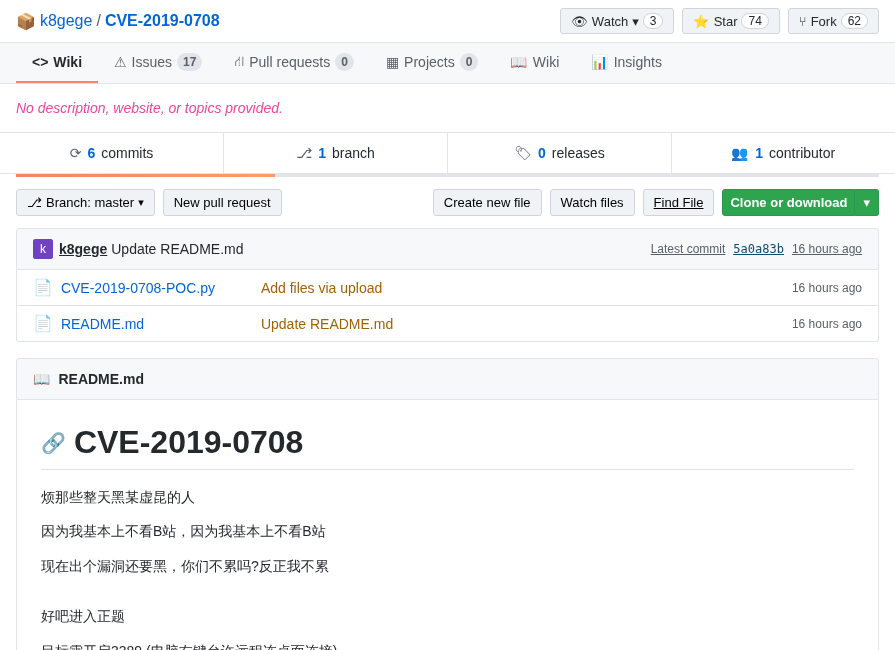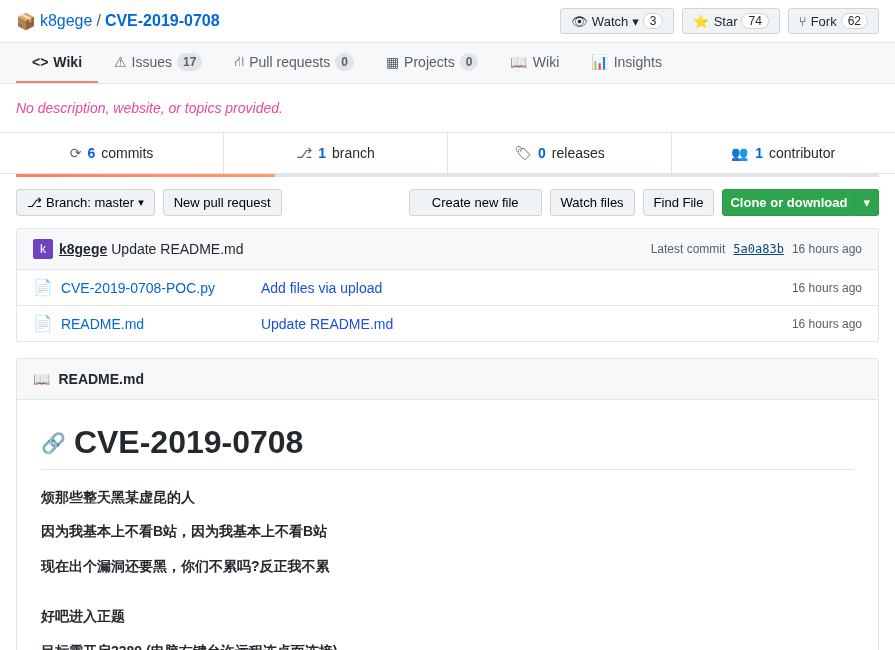--- a/index.html
+++ b/index.html
@@ -30,50 +30,50 @@
     .stat-item:last-child { border-right: none; }
     .stat-item .stat-icon { color: #586069; }
     .stat-item a { color: #0366d6; text-decoration: none; }
     
     
     .file-nav { display: flex; align-items: center; justify-content: space-between; padding: 12px 16px; }
     .file-nav-left { display: flex; align-items: center; gap: 8px; }
     .file-nav-right { display: flex; align-items: center; gap: 8px; }
     .branch-btn { display: flex; align-items: center; gap: 4px; padding: 5px 10px; border: 1px solid #d1d5da; border-radius: 3px; background: #eff3f6; cursor: pointer; font-size: 13px; }
     .new-pr-btn { padding: 5px 10px; border: 1px solid #d1d5da; border-radius: 3px; background: #eff3f6; cursor: pointer; font-size: 13px; }
-    .create-btn { padding: 5px 22px; border: 1px solid #d1d5da; border-radius: 3px; background: #eff3f6; cursor: pointer; font-size: 13px; margin-left: 20px; }
+    .create-btn { padding: 5px 10px; border: 1px solid #d1d5da; border-radius: 3px; background: #eff3f6; cursor: pointer; font-size: 13px; margin-left: 20px; }
     .upload-btn { padding: 5px 10px; border: 1px solid #d1d5da; border-radius: 3px; background: #eff3f6; cursor: pointer; font-size: 13px; }
-    .find-btn { padding: 5px 10px; border: 1px solid #d1d5da; border-radius: 3px; background: #eff3f6; cursor: pointer; font-size: 13px; }
+    .find-btn { padding: 5px 10px; border: 1px solid #d1d5da; border-radius: 3px; background: #eff3f6; cursor: pointer; font-size: 13px; text-decoration: underline; }
     .clone-btn { display: flex; align-items: center; gap: 0; }
     .clone-main { padding: 5px 7px; border: 1px solid #2c974b; border-radius: 3px 0 0 3px; background: #2ea44f; color: #fff; cursor: pointer; font-size: 13px; font-weight: 600; }
     .clone-arrow { padding: 5px 8px; border: 1px solid #2c974b; border-left: none; border-radius: 0 3px 3px 0; background: #2ea44f; color: #fff; cursor: pointer; font-size: 13px; }
     
     
     .commit-bar { display: flex; align-items: center; padding: 10px 16px; background: #f6f8fa; border: 1px solid #e1e4e8; border-radius: 3px 3px 0 0; margin: 0 16px; }
     .commit-bar .avatar { width: 20px; height: 20px; border-radius: 3px; background: #6f42c1; display: flex; align-items: center; justify-content: center; color: #fff; font-size: 10px; margin-right: 6px; overflow: hidden; }
     .commit-bar .committer { color: #24292e; font-weight: 600; }
     .commit-bar .commit-msg { color: #24292e; margin-left: 4px; }
-    .commit-bar .commit-meta { margin-left: auto; display: flex; align-items: center; gap: 8px; color: #586069; font-size: 12px; }
+    .commit-bar .commit-meta { margin-left: auto; display: flex; align-items: center; gap: 8px; color: #586069; font-size: 12px; text-decoration: underline; }
     .commit-bar .commit-hash { color: #0c4a6e; font-family: monospace; }
     
     
     .file-table { margin: 0 16px; border: 1px solid #e1e4e8; border-top: none; border-radius: 0 0 3px 3px; }
     .file-row { display: flex; align-items: center; padding: 8px 16px; border-top: 1px solid #e1e4e8; }
     .file-row:first-child { border-top: none; }
     .file-icon { color: #586069; margin-right: 8px; font-size: 16px; }
     .file-name { color: #0366d6; text-decoration: none; flex: 0 0 200px; }
-    .file-commit { color: #1d4ed8; flex: 1; }
+    .file-commit { color: #a16207; flex: 1; }
     .file-time { color: #586069; margin-left: auto; font-size: 12px; }
     
     
     .readme-header { display: flex; align-items: center; gap: 8px; padding: 12px 16px; border: 1px solid #e1e4e8; border-radius: 3px 3px 0 0; margin: 16px 16px 0; background: #f6f8fa; font-size: 14px; font-weight: 600; }
     .readme-body { margin: 0 16px; padding: 24px; border: 1px solid #e1e4e8; border-top: none; border-radius: 0 0 3px 3px; }
     .readme-body h1 { font-size: 32px; font-weight: 700; padding-bottom: 8px; border-bottom: 1px solid #e1e4e8; margin-bottom: 16px; display: flex; align-items: center; gap: 8px; }
     .readme-body h1 .link-icon { font-size: 20px; color: #586069; }
-    .readme-body p { margin-bottom: 12px; line-height: 1.6; font-weight: bold; }
+    .readme-body p { margin-bottom: 12px; line-height: 1.6; }
     .caret::after { content: " ▾"; font-size: 11px; }
   </style>
 </head>
 <body>
 
 <div class="repo-header">
   <div class="repo-title">
     <span>📦</span>
     <a href="#">k8gege</a>
     <span class="separator">/</span>

